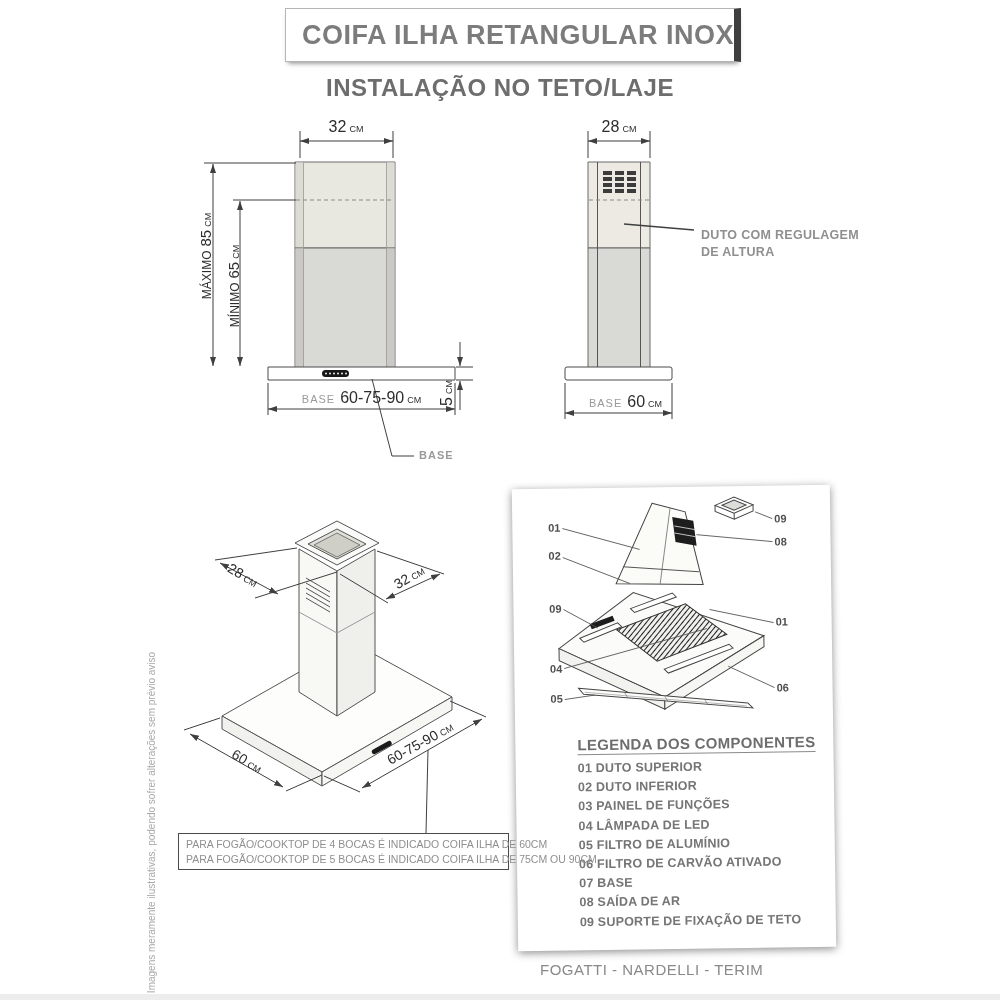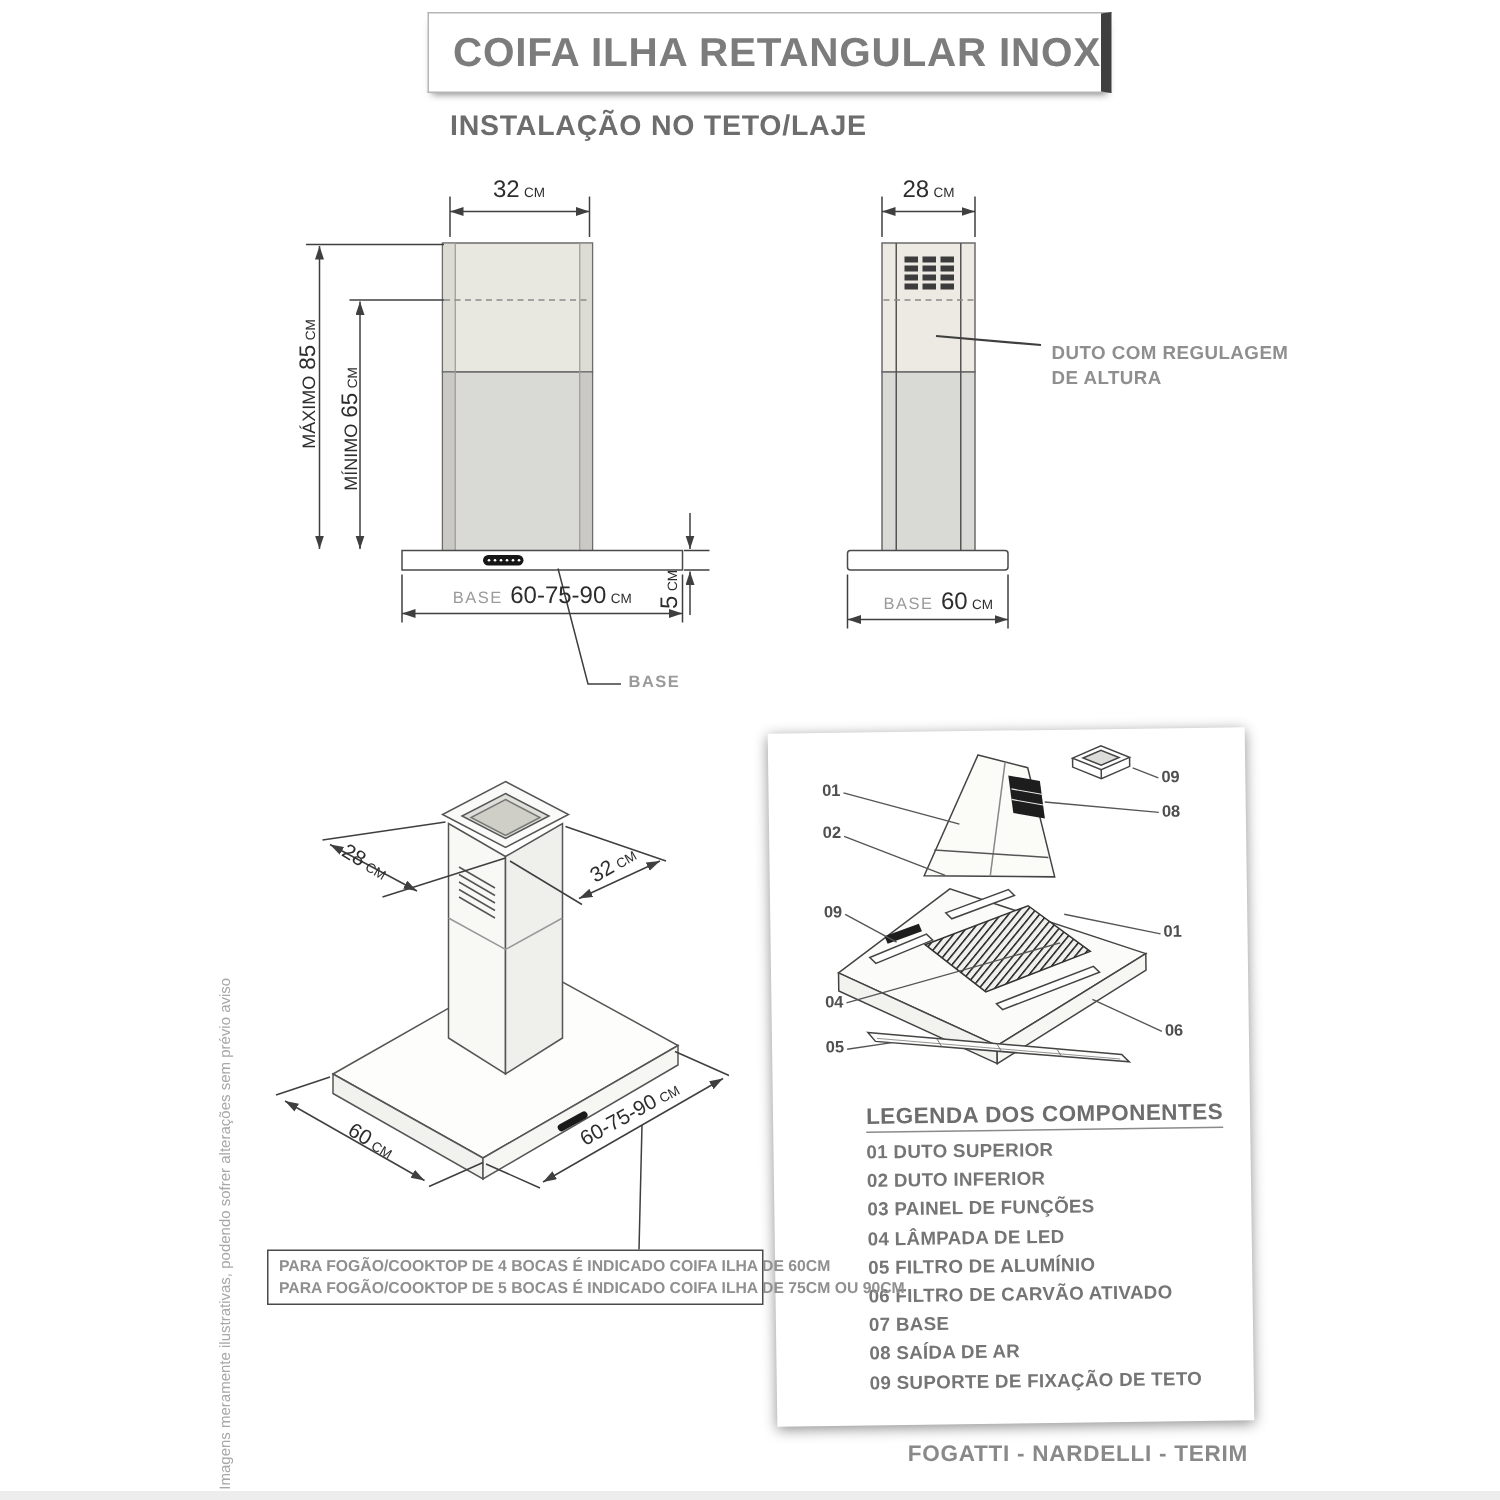--- a/index.html
+++ b/index.html
@@ -6,22 +6,22 @@
   html,body { width:1000px; height:1000px; background:#fff;
     font-family:"Liberation Sans", sans-serif; position:relative; overflow:hidden; }
   .abs { position:absolute; }
 
   
   .title-box { left:285px; top:8px; width:456px; height:54px; background:#fff;
     border:1px solid #b5b5b5; border-right:7px solid #3f3f3f;
     box-shadow:0 4px 5px -3px rgba(0,0,0,.5);
     display:flex; align-items:center; justify-content:flex-end;
     font-size:27px; font-weight:bold; color:#7c7c7c; letter-spacing:.5px; }
-  .subtitle { left:300px; top:74px; width:400px; text-align:left;
-    font-size:19px; font-weight:bold; color:#6d6d6d; letter-spacing:.5px; }
+  .subtitle { left:300px; top:74px; width:400px; text-align:center;
+    font-size:24px; font-weight:bold; color:#6d6d6d; letter-spacing:.5px; }
 
   
   .dim { position:absolute; text-align:center; color:#2d2d2d; white-space:nowrap; }
   .dim .n { font-size:16px; }
   .dim .u { font-size:9px; margin-left:3px; }
   .dim .w { font-size:11px; color:#9a9a9a; letter-spacing:1px; margin-right:5px; }
   .dim .w2 { font-size:12px; margin-right:4px; }
   .rotccw { transform:rotate(-90deg); }
   .iso-dim .n { font-size:14px; } .iso-dim .u { font-size:9px; }
 
@@ -36,27 +36,27 @@
   .co-r { left:262px; text-align:left; }
   .legend { position:absolute; left:62px; top:248px; }
   .legend-title { font-size:15px; font-weight:bold; color:#6d6d6d;
     border-bottom:1.5px solid #8a8a8a; padding-bottom:1px; display:inline-block; letter-spacing:.3px; }
   .legend-item { font-size:12.5px; font-weight:bold; color:#757575; line-height:19.2px; letter-spacing:.2px; }
   .legend-list { margin-top:4px; }
 
   
   .notes-box { left:178px; top:833px; width:331px; height:37px; border:1.5px solid #4a4a4a;
     padding:3px 0 0 7px; }
-  .notes-box div { font-size:10.5px; font-weight:bold; color:#8f8f8f; line-height:15px; white-space:nowrap; }
+  .notes-box div { font-size:10.5px; font-weight:normal; color:#8f8f8f; line-height:15px; white-space:nowrap; }
 
   .side-note { left:-28px; top:816px; width:360px; height:13px; text-align:center;
     transform:rotate(-90deg); font-size:10px; color:#a8a8a8; }
 
-  .footer { left:540px; top:961px; width:292px; text-align:right;
-    font-size:15px; font-weight:bold; color:#898989; letter-spacing:.5px; }
+  .footer { left:540px; top:961px; width:292px; text-align:left;
+    font-size:15px; font-weight:normal; color:#898989; letter-spacing:.5px; }
   .bottom-edge { left:0; top:994px; width:1000px; height:6px; background:#ededed; }
 
   svg { position:absolute; left:0; top:0; }
   svg line, svg polyline, svg polygon, svg rect, svg path { vector-effect:non-scaling-stroke; }
 </style>
 </head>
 <body>
 
 <svg width="1000" height="1000" viewBox="0 0 1000 1000">
   <defs>

